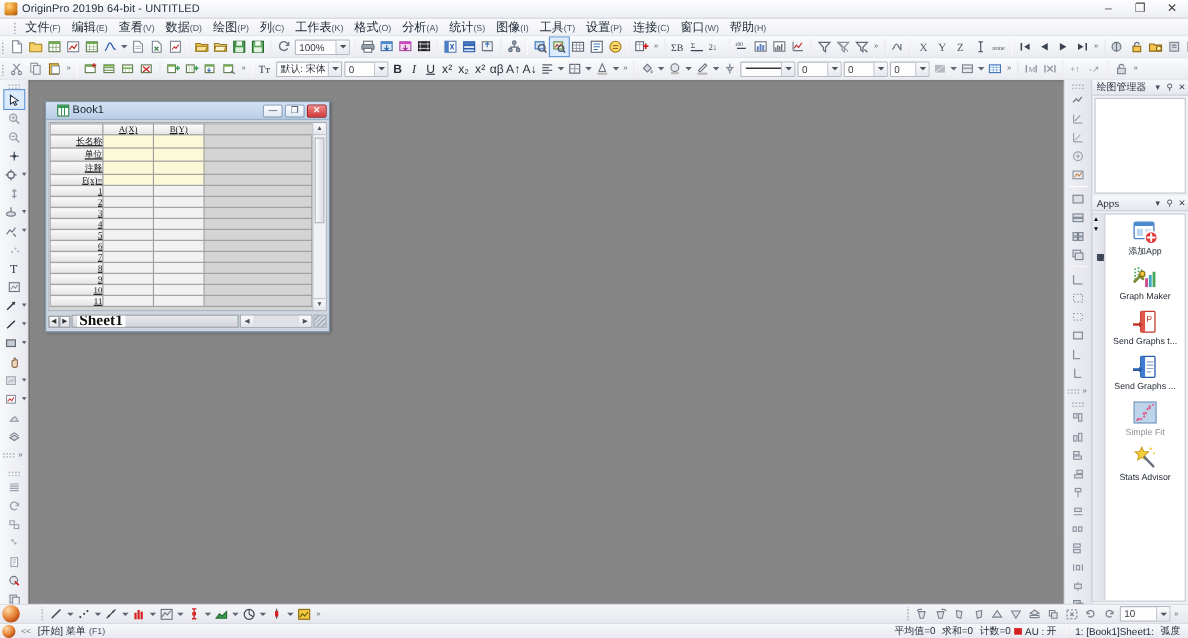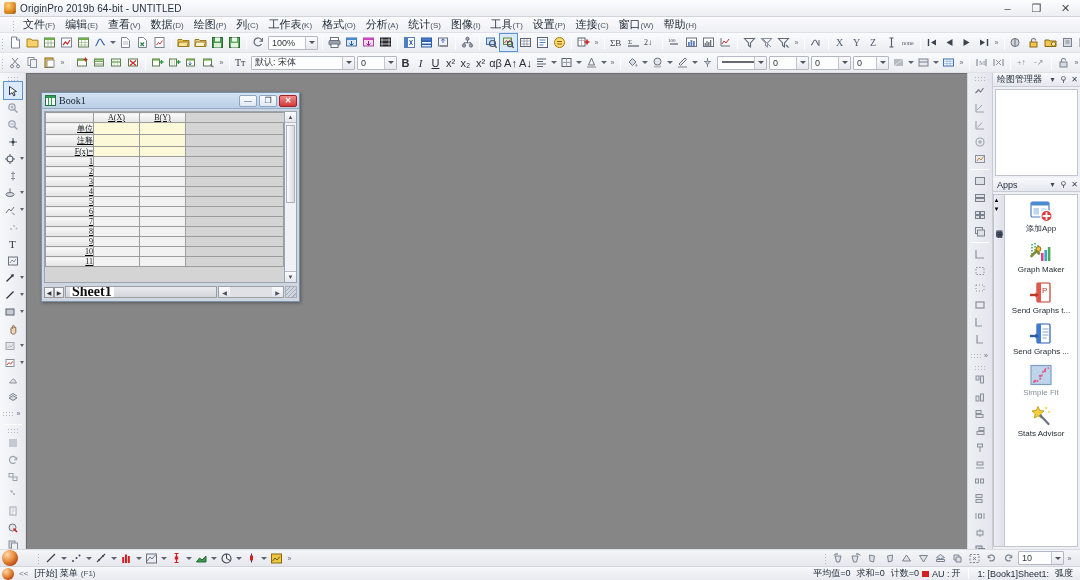--- a/index.html
+++ b/index.html
@@ -211,21 +211,21 @@
     position: absolute; left: 14px; top: 18px; width: 259px; height: 210px;
     background: #cfd6df;
     border: 1px solid #7a93ad;
     box-shadow: 1px 1px 3px rgba(0,0,0,.35);
     display: flex; flex-direction: column;
   }
   .bookwin .wtitle {
     height: 16px; flex: 0 0 auto;
     background: linear-gradient(#d3e2f3, #b9cee6);
     border-bottom: 1px solid #94aec8;
-    display: flex; align-items: center; padding-left: 3px; font-family: Liberation Serif, serif;
+    display: flex; align-items: center; padding-left: 10px;
   }
   .bookicon {
     width: 11px; height: 11px; flex: 0 0 auto; margin-right: 3px;
     background: #fff; border: 1px solid #1f7a3c;
     background-image:
       linear-gradient(#2f9c52 0 2px, transparent 2px),
       linear-gradient(90deg, transparent 2px, #2f9c52 2px 3px, transparent 3px),
       linear-gradient(90deg, transparent 5px, #2f9c52 5px 6px, transparent 6px);
   }
   .bookwin .wtxt { font-size: 10px; color: #14222f; flex: 1; white-space: nowrap; }
@@ -819,21 +819,21 @@
         </svg>
     </div>
     <div class="dblarrow">»</div>
     <div class="tbsep"></div>
 
     <div class="tbbtn">
       <svg width="13" height="13" viewBox="0 0 13 13">
           <text x="0" y="10" font-size="10" fill="#3a424f" font-family="Liberation Serif">Tт</text>
         </svg>
     </div>
-    <div class="combo" style="width:104px">
+    <div class="combo" style="width:60px">
       <span class="cbtxt">默认: 宋体</span>
       <span class="cbarw"></span>
     </div>
     <div class="combo" style="width:40px">
       <span class="cbtxt">0</span>
       <span class="cbarw"></span>
     </div>
     <div class="fmtbtn" style="font-weight:bold">B</div>
     <div class="fmtbtn" style="font-style:italic;font-family:'Liberation Serif',serif">I</div>
     <div class="fmtbtn" style="text-decoration:underline">U</div>
@@ -1172,20 +1172,26 @@
 
         <div class="sheetarea">
           <div class="gridwrap">
             <table class="ws">
               <tbody>
                   <tr>
                 <th class="corner"></th>
                 <th class="colhdr">A(X)</th>
                 <th class="colhdr">B(Y)</th>
                 <th class="colhdr spacer"></th>
+              </tr>
+              <tr>
+                <th class="rowhdr">长名称</th>
+                <td class="meta"></td>
+                <td class="meta"></td>
+                <td class="spacer"></td>
               </tr>
               <tr>
                 <th class="rowhdr">单位</th>
                 <td class="meta"></td>
                 <td class="meta"></td>
                 <td class="spacer"></td>
               </tr>
               <tr>
                 <th class="rowhdr">注释</th>
                 <td class="meta"></td>

